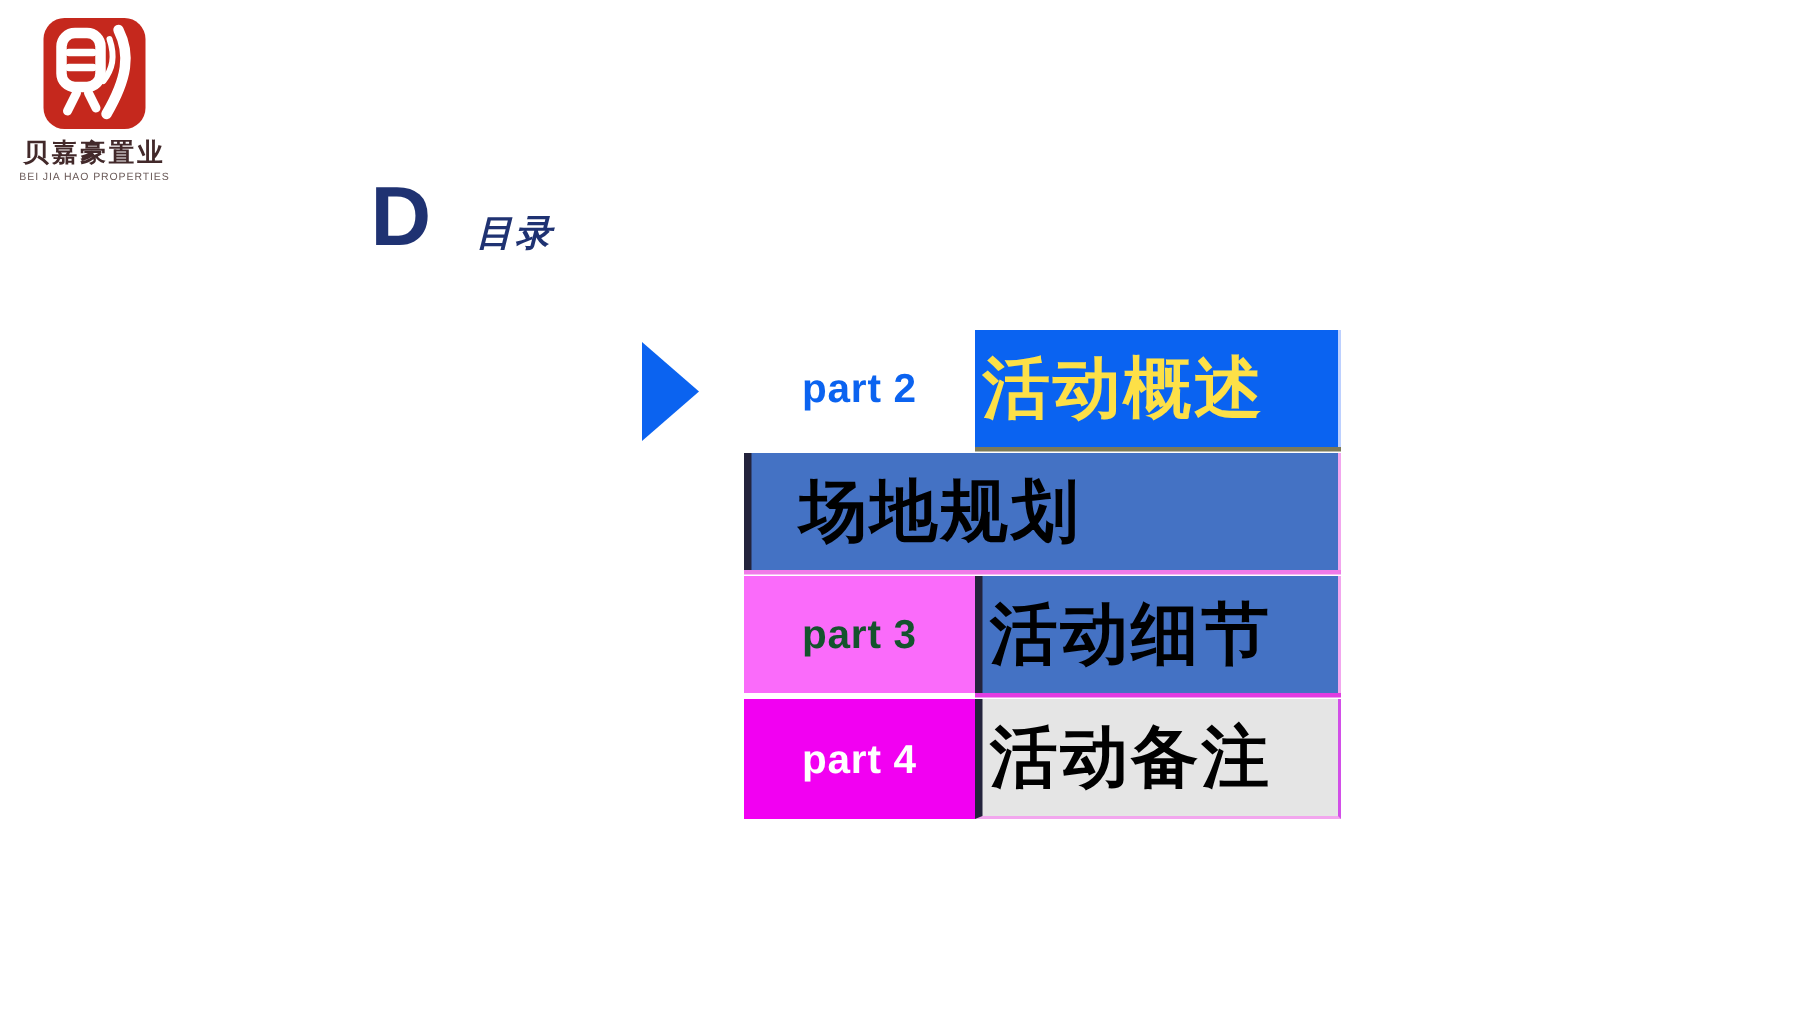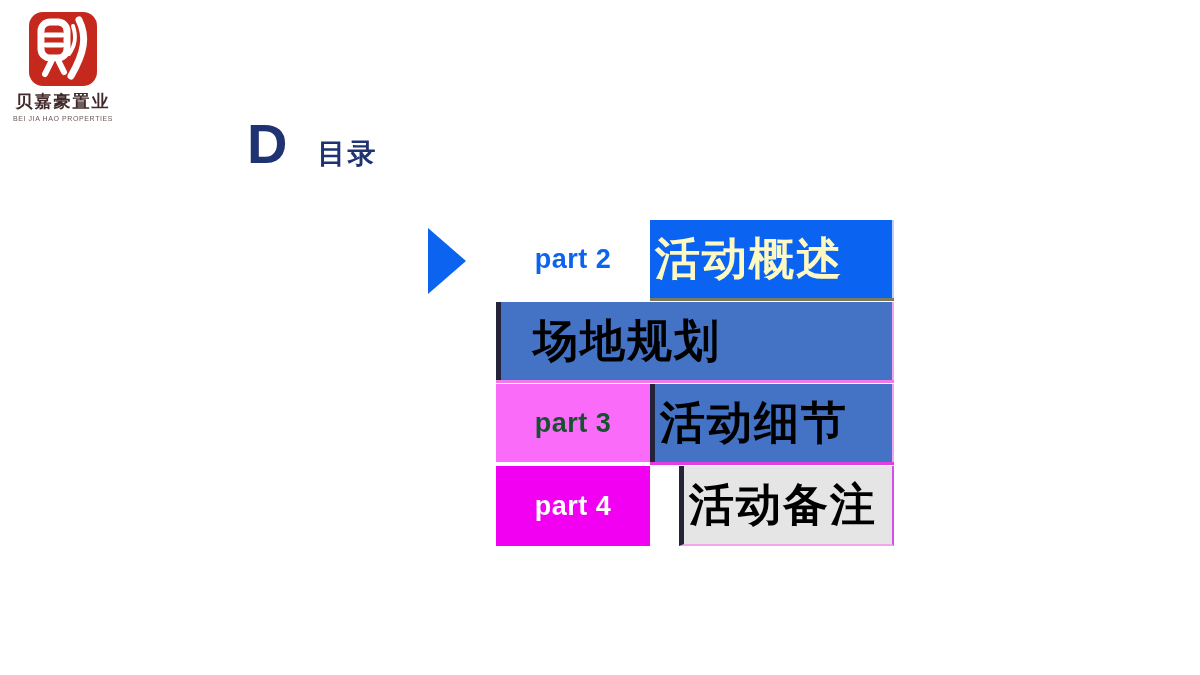--- a/index.html
+++ b/index.html
@@ -26,21 +26,21 @@
     white-space:nowrap; margin-top:2px;
   }
 
   
   .slide-title {
     position:absolute; left:247px; top:116px;
     display:flex; align-items:baseline; color:#1f3272; font-weight:bold;
   }
   .title-initial { font-size:56px; line-height:1; }
   .title-rest   { font-size:33px; line-height:1; letter-spacing:0.5px; }
-  .title-cn     { font-size:28px; line-height:1; margin-left:30px; letter-spacing:2px; }
+  .title-cn     { font-size:24px; line-height:1; margin-left:30px; letter-spacing:2px;font-style:italic; }
 
   
   .toc { position:absolute; left:428px; top:220px; width:470px; height:335px; }
   .toc-marker {
     position:absolute; left:0; top:8px; width:0; height:0;
     border-left:38px solid #0b63f0;
     border-top:33px solid transparent;
     border-bottom:33px solid transparent;
   }
   .toc-table { position:absolute; left:68px; top:0; width:398px; }
@@ -51,42 +51,42 @@
     font-size:27px; font-weight:bold; letter-spacing:0.5px;
   }
   .label-cell {
     flex:1; display:flex; align-items:center;
     padding-left:5px;
     font-size:45px; font-weight:bold; letter-spacing:2px;
     white-space:nowrap; overflow:hidden;
   }
   
   .r0 .part-cell  { background:#ffffff; color:#0b63f0; }
-  .r0 .label-cell { background:#0a63f1; color:#fef9c3;
+  .r0 .label-cell { background:#0a63f1; color:#fde047;
                     border-right:2px solid #bcd0ff;
                     box-shadow:0 3px 0 #7c7a58; }
   
   .r1 .part-cell  { background:#c79204; color:#ffffff; }
   .r1 .label-cell { background:#4472c4; color:#000000;
                     border-left:5px solid #23233c;
                     border-right:2px solid #f2a6ee;
                     box-shadow:0 3px 0 #f07ae8;padding-left:32px; }
   
   .r2 .part-cell  { background:#fa6bfa; color:#14532d; }
   .r2 .label-cell { background:#4472c4; color:#000000;
                     border-left:5px solid #23233c;
                     border-right:2px solid #f2a6ee;
                     box-shadow:0 3px 0 #e23ce2; }
   
   .r3 .part-cell  { background:#f200f2; color:#ffffff; }
   .r3 .label-cell { background:#e5e5e5; color:#000000;
                     border-left:5px solid #23233c;
                     border-right:2px solid #d24fe8;
                     border-bottom:2px solid #f2a6ee; }
-  .r3 { height:80px; margin-bottom:0;gap:29px; }
+  .r3 { height:80px; margin-bottom:0; }
 </style>
 </head>
 <body>
 
 <div class="canvas">
 
   <div class="logo">
     <div class="seal">
       <svg width="68" height="74" viewBox="0 0 68 74" aria-hidden="true">
 

